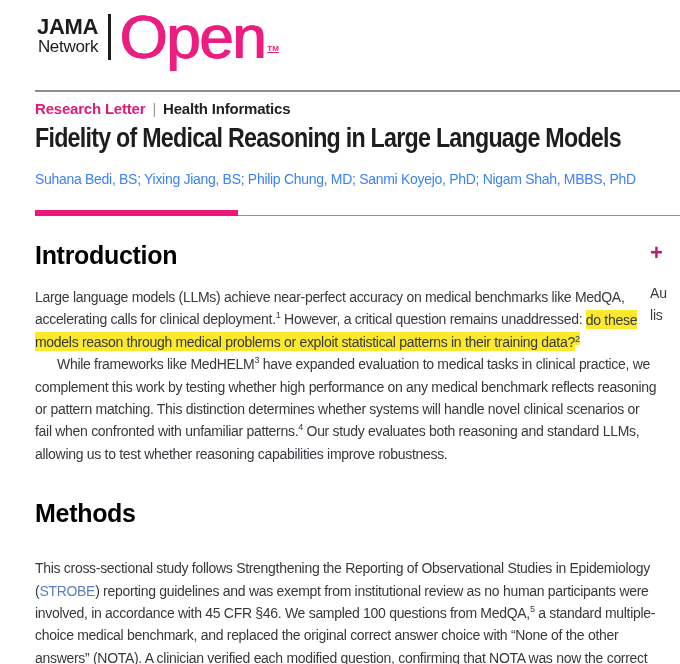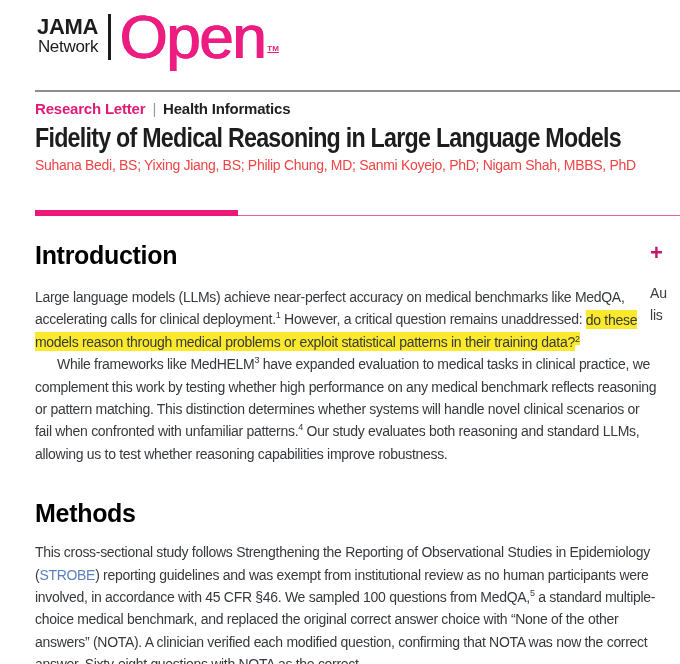--- a/index.html
+++ b/index.html
@@ -38,29 +38,29 @@
   .kicker-sep { color: #9a9a9a; font-weight: 400; margin: 0 7px; }
   .kicker-topic { color: #222; }
 
   .title {
     position: absolute; top: 122px; left: 35px;
     font-size: 28px; font-weight: 700; color: #1d1d1d;
     letter-spacing: -0.9px; white-space: nowrap;
     transform: scaleX(0.83); transform-origin: left center;
   }
   .authors {
-    position: absolute; top: 157px; left: 35px;
-    font-size: 14px; color: #ef4444; letter-spacing: -0.3px; white-space: nowrap;
+    position: absolute; top: 171px; left: 35px;
+    font-size: 14px; color: #3b82f6; letter-spacing: -0.3px; white-space: nowrap;
   }
 
   
   .content { position: absolute; top: 241px; left: 35px; width: 622px; }
   .section-heading { font-size: 25px; font-weight: 700; color: #000000; letter-spacing: -0.3px; }
   .intro-heading { margin-bottom: 16px; }
-  .methods-heading { margin-top: 34px; margin-bottom: 13px; }
+  .methods-heading { margin-top: 34px; margin-bottom: 29px; }
   .para { font-size: 14px; line-height: 22.4px; letter-spacing: -0.3px; color: #36393d; text-align: left; }
   .para.indent { text-indent: 22px; }
   sup { font-size: 9px; vertical-align: super; line-height: 0; }
   mark, sup.hl { background: #fce92b; color: #36393d; padding: 1.5px 0; }
   .link { color: #5b7fbd; text-decoration: none; cursor: pointer; }
 
   
   .side { position: absolute; left: 650px; top: 243px; width: 60px; }
   .plus { font-size: 22px; font-weight: 700; color: #c21b6c; line-height: 20px; cursor: pointer; }
   .side-text { margin-top: 19px; font-size: 14px; line-height: 22.4px; color: #3a3a3a; letter-spacing: -0.2px; }

